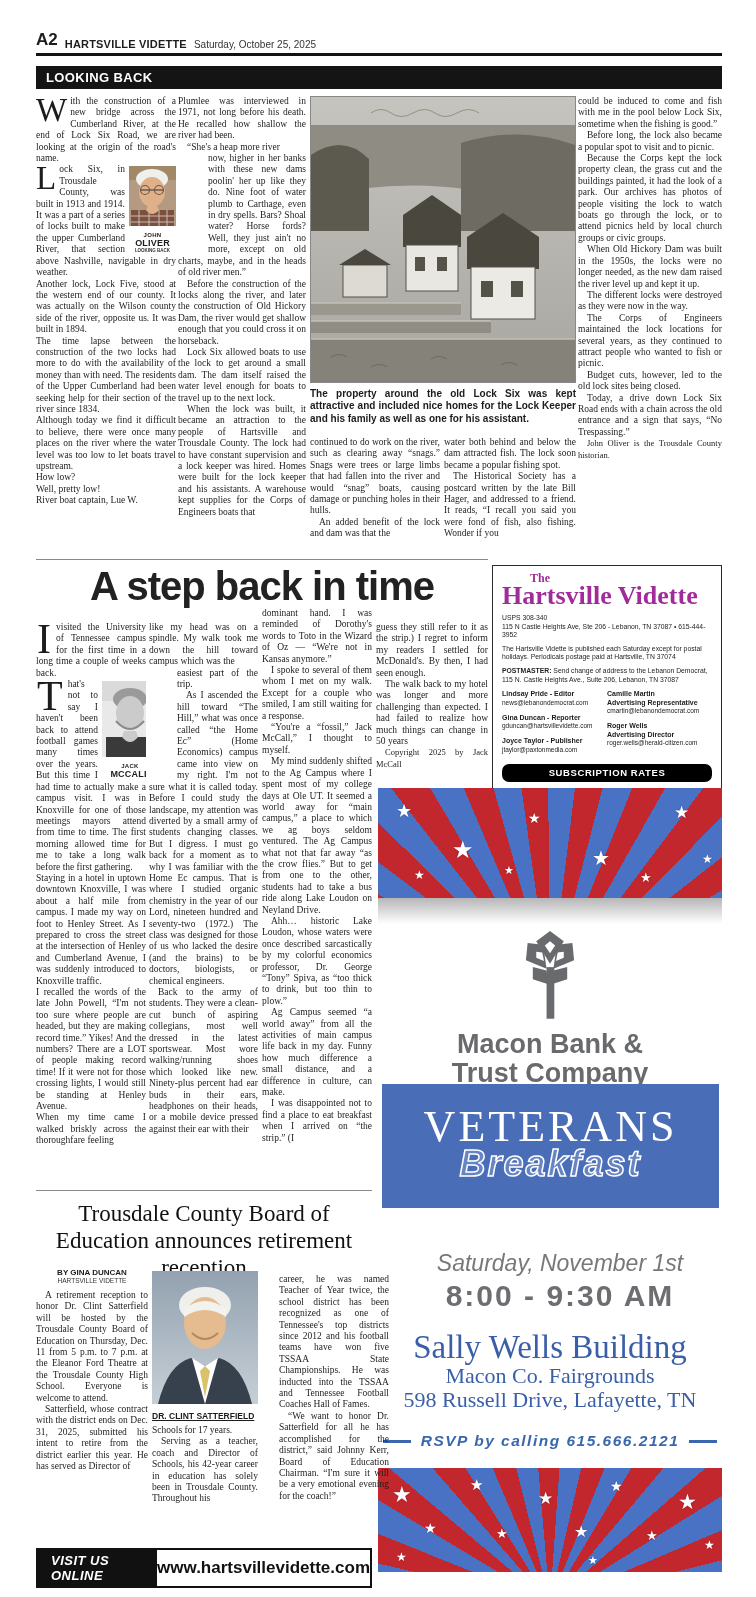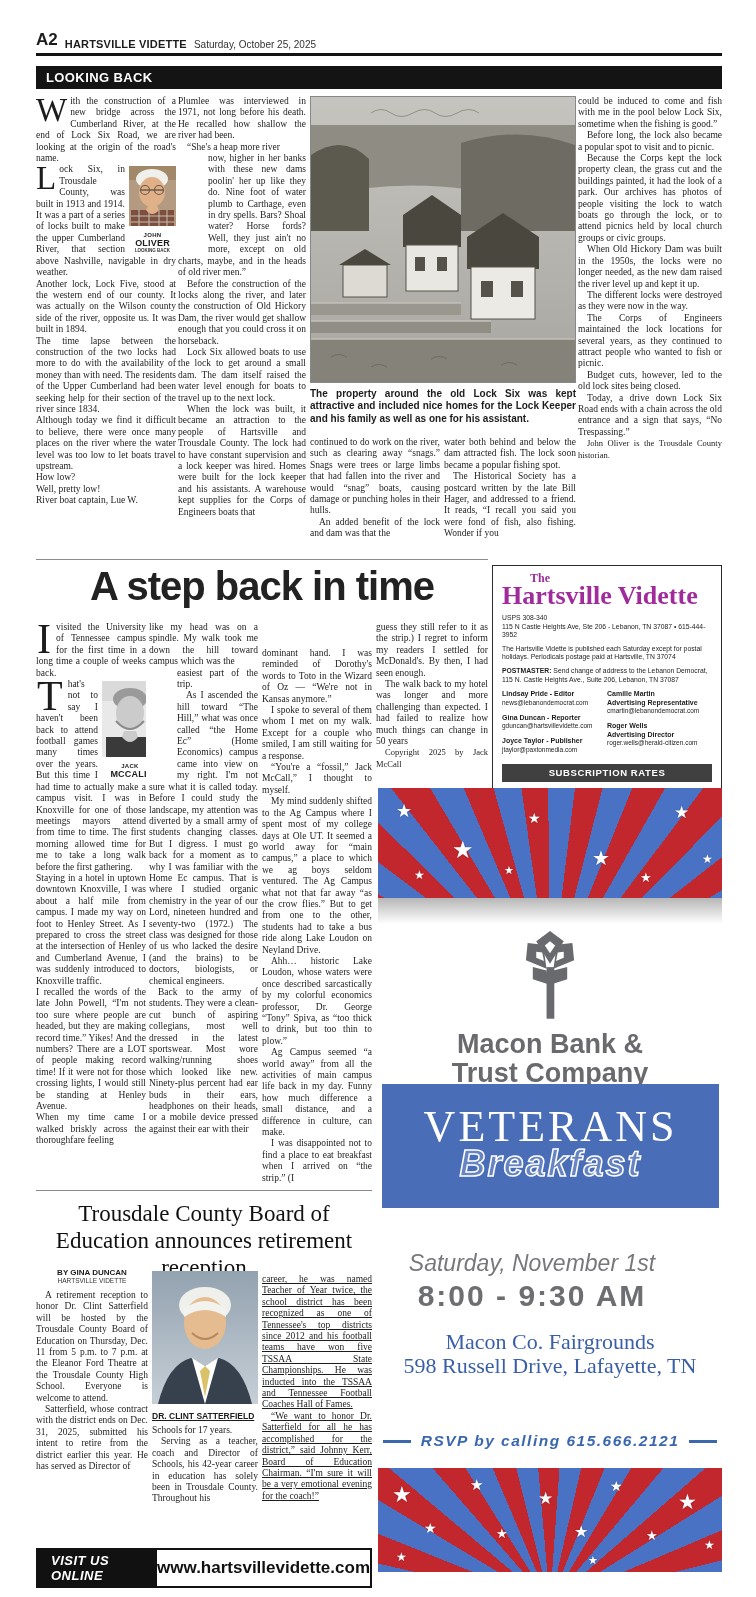--- a/index.html
+++ b/index.html
@@ -35,21 +35,21 @@
   .masthead{border:1.5px solid #2b2b2b;box-sizing:border-box;padding:7px 9px 6px 9px;background:#fff;}
   .mh-the{font:bold 12px "Liberation Serif",serif;margin-left:28px;line-height:10px;}
   .mh-title{font:bold 26px "Liberation Serif",serif;line-height:26px;}
   .mh-block{font:6.8px/8.6px "Liberation Sans",sans-serif;color:#1d1d1d;margin-top:5px;}
   .mh-staff{display:flex;margin-top:6px;font-family:"Liberation Sans",sans-serif;}
   .mh-staff-col{width:50%;}
   .mh-person{margin-bottom:7px;}
   .mh-name{font:bold 7px/8.5px "Liberation Sans",sans-serif;}
   .mh-role{font:bold 7px/8.5px "Liberation Sans",sans-serif;}
   .mh-email{font:6.5px/8px "Liberation Sans",sans-serif;color:#222;}
-  .sub-banner{background:#404040;color:#fff;text-align:center;font:bold 9.5px "Liberation Sans",sans-serif;letter-spacing:.6px;padding:3.5px 0;margin-top:3px;}
+  .sub-banner{background:#000000;color:#fff;text-align:center;font:bold 9.5px "Liberation Sans",sans-serif;letter-spacing:.6px;padding:3.5px 0;margin-top:3px;border-radius:7px;}
   .sub-rates{display:flex;margin-top:5px;font-family:"Liberation Sans",sans-serif;}
   .sub-col{width:50%;}
   .sub-title{font:bold 8px/10px "Liberation Sans",sans-serif;}
   .sub-sub{font:italic 6.5px/8px "Liberation Sans",sans-serif;}
   .sub-price{font:6.8px/9px "Liberation Sans",sans-serif;}
   
   .ret-headline{font:23px/27px "Liberation Serif",serif;text-align:center;color:#111;}
   .byline1{font:bold 8px "Liberation Sans",sans-serif;text-align:center;}
   .byline2{font:6.5px "Liberation Sans",sans-serif;text-align:center;color:#333;margin-bottom:6px;}
   .ret-photo-cap{font:bold 8.5px "Liberation Sans",sans-serif;margin:3px 0 4px 0;text-decoration:underline;}
@@ -234,21 +234,21 @@
   <div>
     <div class="spacerL" style="width:24px;height:108px;margin-right:4px;"></div>
     <div class="cont">
         <p>easiest part of the trip.</p>
         <p>As I ascended the hill toward “The Hill,” what was once called “the Home Ec” (Home Economics) campus came into view on my right. I'm not sure what it is called today. Before I could study the landscape, my attention was diverted by a small army of students changing classes. But I digress. I must go back for a moment as to why I was familiar with the Home Ec campus. That is where I studied organic chemistry in the year of our Lord, nineteen hundred and seventy-two (1972.) The class was designed for those of us who lacked the desire (and the brains) to be doctors, biologists, or chemical engineers.</p>
         <p>Back to the army of students. They were a clean-cut bunch of aspiring collegians, most well dressed in the latest sportswear. Most wore walking/running shoes which looked like new. Ninety-plus percent had ear buds in their ears, headphones on their heads, or a mobile device pressed against their ear with their</p>
       </div>
   </div>
 </div>
 
-<div class="abs col cont" style="left:262px;top:648px;width:110px;height:560px;">
+<div class="abs col cont" style="left:262px;top:608px;width:110px;height:560px;">
   <div class="cont">
       <p>dominant hand. I was reminded of Dorothy's words to Toto in the Wizard of Oz — “We're not in Kansas anymore.”</p>
       <p>I spoke to several of them whom I met on my walk. Except for a couple who smiled, I am still waiting for a response.</p>
       <p>“You're a “fossil,” Jack McCall,” I thought to myself.</p>
       <p>My mind suddenly shifted to the Ag Campus where I spent most of my college days at Ole UT. It seemed a world away for “main campus,” a place to which we ag boys seldom ventured. The Ag Campus what not that far away “as the crow flies.” But to get from one to the other, students had to take a bus ride along Lake Loudon on Neyland Drive.</p>
       <p>Ahh… historic Lake Loudon, whose waters were once described sarcastically by my colorful economics professor, Dr. George “Tony” Spiva, as “too thick to drink, but too thin to plow.”</p>
       <p>Ag Campus seemed “a world away” from all the activities of main campus life back in my day. Funny how much difference a small distance, and a difference in culture, can make.</p>
       <p>I was disappointed not to find a place to eat breakfast when I arrived on “the strip.” (I</p>
     </div>
 </div>
@@ -343,26 +343,27 @@
   </svg>
   <div class="bank-name" style="margin-top:10px;">Macon Bank &amp;</div>
   <div class="bank-name">Trust Company</div>
 </div>
 
 <div class="abs vet-box" style="left:382px;top:1084px;width:337px;height:124px;">
   <div class="vet-line1">VETERANS</div>
   <div class="vet-line2">Breakfast</div>
 </div>
 
-<div class="abs" style="left:360px;top:1250px;width:344px;">
+<div class="abs" style="left:388px;top:1250px;width:344px;">
   <div class="ad-date">Saturday, November 1st</div>
   <div class="ad-time">8:00 - 9:30 AM</div>
 </div>
 
 <div class="abs" style="left:378px;top:1330px;width:344px;">
+  <div class="venue1">Sally Wells Building</div>
   <div class="venue2">Macon Co. Fairgrounds</div>
   <div class="venue2">598 Russell Drive, Lafayette, TN</div>
 </div>
 
 <div class="abs rsvp-row" style="left:378px;top:1432px;width:344px;">
   <div class="rsvp-dash"></div>
   <div class="rsvp-text">RSVP by calling 615.666.2121</div>
   <div class="rsvp-dash"></div>
 </div>
 
@@ -410,21 +411,21 @@
     <polygon points="53,95 40,87 53,133 66,87" fill="#ffffff"></polygon>
     <polygon points="53,95 48,100 53,126 58,100" fill="#d9c26a"></polygon>
   </svg>
   <div class="ret-photo-cap">DR. CLINT SATTERFIELD</div>
   <div class="cont">
       <p>Schools for 17 years.</p>
       <p>Serving as a teacher, coach and Director of Schools, his 42-year career in education has solely been in Trousdale County. Throughout his</p>
     </div>
 </div>
 
-<div class="abs col" style="left:262px;top:1274px;width:110px;height:266px;text-decoration:underline;">
+<div class="abs col" style="left:279px;top:1274px;width:110px;height:266px;">
   <div class="cont">
       <p>career, he was named Teacher of Year twice, the school district has been recognized as one of Tennessee's top districts since 2012 and his football teams have won five TSSAA State Championships. He was inducted into the TSSAA and Tennessee Football Coaches Hall of Fames.</p>
       <p>“We want to honor Dr. Satterfield for all he has accomplished for the district,” said Johnny Kerr, Board of Education Chairman. “I'm sure it will be a very emotional evening for the coach!”</p>
     </div>
 </div>
 
 <div class="abs visit-bar" style="left:36px;top:1548px;width:336px;height:40px;">
   <div class="visit-tab">VISIT US ONLINE</div>
   <div class="visit-url">www.hartsvillevidette.com</div>
 </div>

